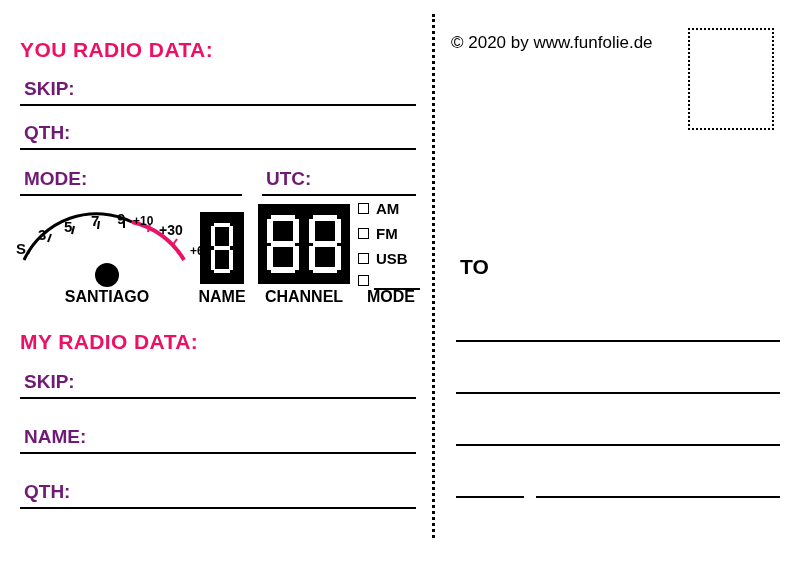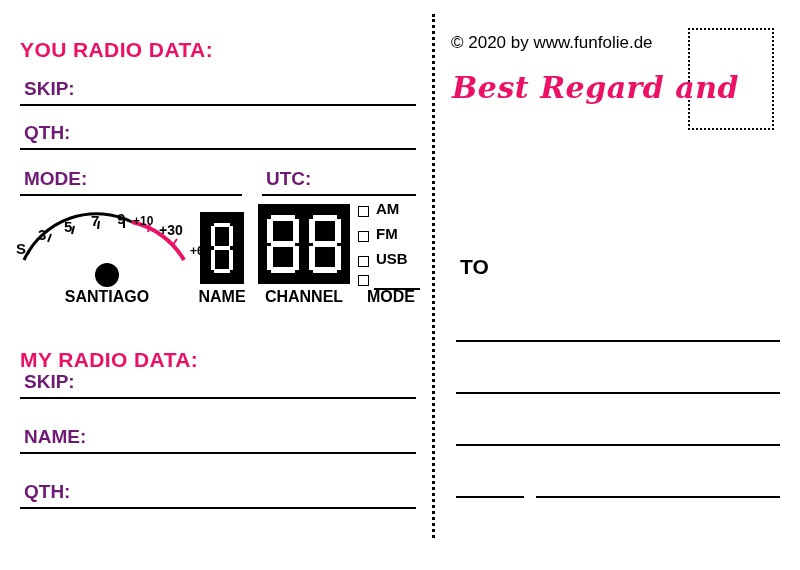--- a/index.html
+++ b/index.html
@@ -65,21 +65,21 @@
   }
   .seg {
     position: absolute;
     background: #ffffff;
   }
 
   
   .mode-row {
     position: absolute;
     display: flex;
-    align-items: flex-end;
+    align-items: center;
     gap: 7px;
     font-size: 15px;
     font-weight: bold;
     color: #000;
   }
   .chk {
     width: 11px;
     height: 11px;
     border: 1.6px solid #000;
     box-sizing: border-box;
@@ -237,38 +237,37 @@
     <span class="chk"></span>
     <span>USB</span>
   </div>
   <div class="mode-row" style="left:358px; top:275px;">
     <span class="chk"></span>
     <span></span>
   </div>
   <div class="mode-line" style="left:374px; top:288px; width:46px;"></div>
   <div class="meter-label" style="left:362px; top:288px; width:58px;">MODE</div>
 
-  <div class="section-title" style="left:20px; top:348px;">MY RADIO DATA:</div>
+  <div class="section-title" style="left:20px; top:330px;">MY RADIO DATA:</div>
 
   <div class="field-label" style="left:24px; top:371px;">SKIP:</div>
   <div class="rule" style="left:20px; top:397px; width:396px;"></div>
 
   <div class="field-label" style="left:24px; top:426px;">NAME:</div>
   <div class="rule" style="left:20px; top:452px; width:396px;"></div>
 
   <div class="field-label" style="left:24px; top:481px;">QTH:</div>
   <div class="rule" style="left:20px; top:507px; width:396px;"></div>
 
   <div id="divider"></div>
 
   <div id="copyright">© 2020 by www.funfolie.de</div>
 
   <div id="stamp-box"></div>
 
-  <div class="script-line" style="left:452px; top:70px;">Best Regard and</div>
 
   <div id="to-label">TO</div>
 
   <div class="rule" style="left:456px; top:340px; width:324px;"></div>
   <div class="rule" style="left:456px; top:392px; width:324px;"></div>
   <div class="rule" style="left:456px; top:444px; width:324px;"></div>
   <div class="rule" style="left:456px; top:496px; width:68px;"></div>
   <div class="rule" style="left:536px; top:496px; width:244px;"></div>
 
 </div>

